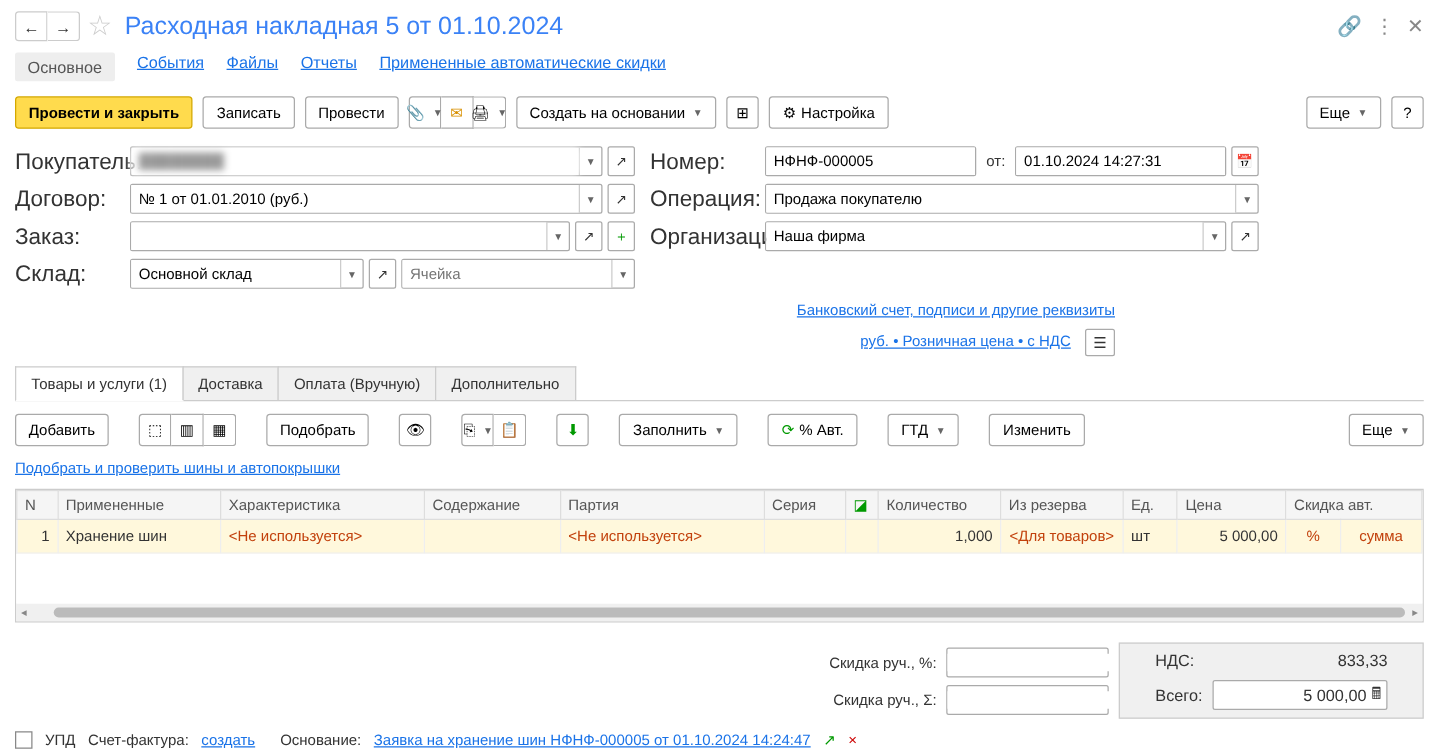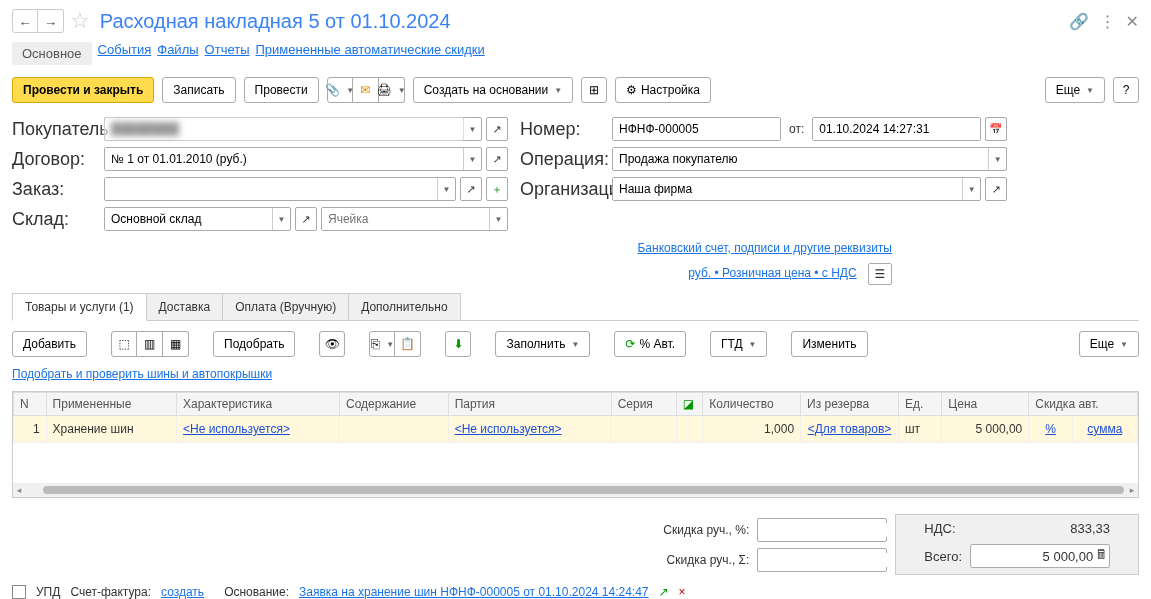--- a/index.html
+++ b/index.html
@@ -8,21 +8,21 @@
 .header-row { display: flex; align-items: center; margin-bottom: 8px; }
 .nav-arrow { width: 26px; height: 24px; border: 1px solid #ccc; display: flex; align-items: center; justify-content: center; cursor: pointer; font-size: 13px; background: #fff; }
 .nav-arrow:first-child { border-radius: 3px 0 0 3px; }
 .nav-arrow:nth-child(2) { border-radius: 0 3px 3px 0; border-left: none; }
 .star-icon { margin: 0 6px; color: #ccc; font-size: 22px; cursor: pointer; }
 .page-title { font-size: 20px; font-weight: normal; color: #3b82f6; margin-left: 4px; }
 .header-right { margin-left: auto; display: flex; gap: 10px; align-items: center; }
 .header-right span { cursor: pointer; color: #888; font-size: 16px; }
 .close-x { font-size: 14px; }
 
-.tabs-row { display: flex; gap: 6px; margin-bottom: 12px; }
+.tabs-row { display: flex; gap: 18px; margin-bottom: 12px; }
 .main-tab { font-size: 13px; cursor: pointer; color: #1a73e8; text-decoration: underline; }
 .main-tab.active { background: #eee; color: #555; text-decoration: none; padding: 4px 10px; border-radius: 2px; }
 
 .toolbar-row { display: flex; gap: 8px; margin-bottom: 14px; align-items: center; }
 .btn { height: 26px; border: 1px solid #aaa; border-radius: 3px; padding: 0 10px; background: #fff; font-size: 12px; cursor: pointer; display: flex; align-items: center; gap: 4px; }
 .btn-yellow { background: #ffdb4d; border-color: #d4a800; font-weight: bold; }
 .btn-icon { width: 26px; padding: 0; justify-content: center; }
 .btn .dd { font-size: 8px; color: #666; margin-left: 2px; }
 .toolbar-right { margin-left: auto; display: flex; gap: 8px; }
 
@@ -46,21 +46,21 @@
 .tab-toolbar { display: flex; gap: 24px; margin-bottom: 10px; align-items: center; }
 
 .link-line { margin-bottom: 10px; }
 .link-line a { color: #1a73e8; text-decoration: underline; font-size: 12px; cursor: pointer; }
 
 .table-wrap { border: 1px solid #ccc; }
 .data-table { width: 100%; border-collapse: collapse; font-size: 12px; }
 .data-table th { background: #f5f5f5; border: 1px solid #ddd; padding: 4px 6px; text-align: left; font-weight: normal; color: #555; }
 .data-table td { border: 1px solid #eee; padding: 6px; background: #fff8dc; }
 .data-table td.num-cell { text-align: right; }
-.data-table td.muted { color: #1d4ed8; text-decoration: underline; }
+.data-table td.muted { color: #c2410c; }
 .scroll-track { height: 14px; background: #f0f0f0; position: relative; }
 .scroll-thumb { height: 8px; background: #bbb; border-radius: 4px; position: absolute; top: 3px; left: 30px; right: 14px; }
 .scroll-arrow { position: absolute; top: 0; width: 12px; height: 14px; display: flex; align-items: center; justify-content: center; font-size: 9px; color: #888; }
 
 .footer-row { display: flex; align-items: center; gap: 8px; margin-top: 16px; }
 .comment-box { height: 24px; border: 1px solid #aaa; border-radius: 2px; display: flex; flex: 0 0 500px; }
 .comment-ext { width: 18px; border-left: 1px solid #ccc; display: flex; align-items: center; justify-content: center; font-size: 11px; cursor: pointer; }
 
 .totals { display: grid; grid-template-columns: auto 130px; gap: 6px 8px; align-items: center; }
 .totals-label { text-align: right; font-size: 12px; }

